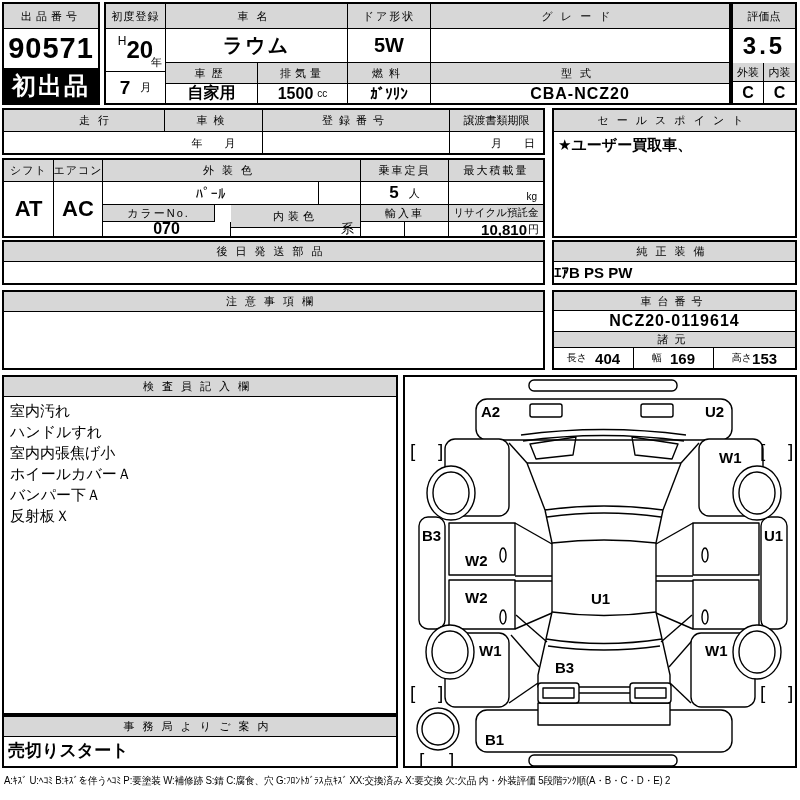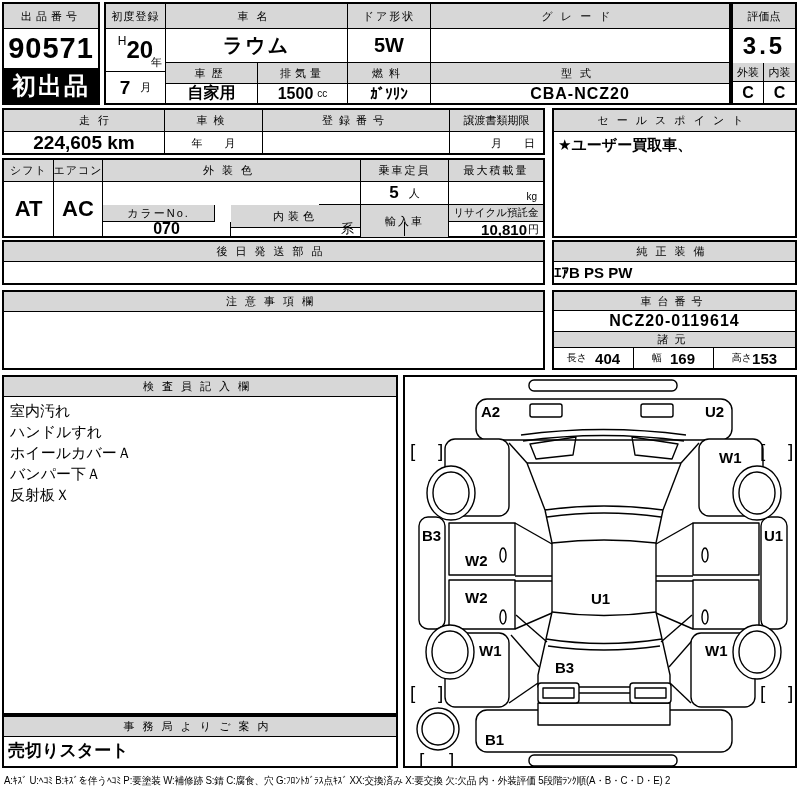--- a/index.html
+++ b/index.html
@@ -74,21 +74,20 @@
   <div class="c g bb" style="left:31px;top:59px;width:31px;height:19px;font-size:11px;">内装</div>
   <div class="c b br num" style="left:0;top:78px;width:31px;height:21px;font-size:16px;">C</div>
   <div class="c b num" style="left:31px;top:78px;width:31px;height:21px;font-size:16px;">C</div>
 </div>
 
 <div class="box" style="left:2px;top:108px;width:543px;height:47px;">
   <div class="c g br bb hdr ls8" style="left:0;top:0;width:161px;height:22px;padding-left:28px;">走行</div>
   <div class="c g br bb hdr ls6" style="left:161px;top:0;width:98px;height:22px;">車検</div>
   <div class="c g br bb hdr ls6" style="left:259px;top:0;width:187px;height:22px;">登録番号</div>
   <div class="c g bb hdr" style="left:446px;top:0;width:93px;height:22px;">譲渡書類期限</div>
-  <div class="c b br num" style="left:0;top:22px;width:161px;height:21px;font-size:19px;">224,605 km</div>
   <div class="c br" style="left:161px;top:22px;width:98px;height:21px;gap:22px;font-size:11px;align-items:flex-end;padding-bottom:2px;">
     <span>年</span>
     <span>月</span>
   </div>
   <div class="c br" style="left:259px;top:22px;width:187px;height:21px;"></div>
   <div class="c right" style="left:446px;top:22px;width:93px;height:21px;gap:22px;font-size:11px;align-items:flex-end;padding:0 8px 2px 0;">
     <span>月</span>
     <span>日</span>
   </div>
 </div>
@@ -101,30 +100,31 @@
 <div class="box" style="left:2px;top:158px;width:543px;height:80px;">
   <div class="c g br bb" style="left:0;top:0;width:50px;height:22px;font-size:11px;letter-spacing:1px;">シフト</div>
   <div class="c g br bb" style="left:50px;top:0;width:49px;height:22px;font-size:11px;letter-spacing:1px;">エアコン</div>
   <div class="c b br num" style="left:0;top:22px;width:50px;height:54px;font-size:22px;">AT</div>
   <div class="c b br num" style="left:50px;top:22px;width:49px;height:54px;font-size:22px;">AC</div>
 
   <div class="c g br bb hdr ls8" style="left:99px;top:0;width:258px;height:22px;">外装色</div>
   <div class="c g br bb hdr ls2" style="left:357px;top:0;width:88px;height:22px;">乗車定員</div>
   <div class="c g bb hdr ls2" style="left:445px;top:0;width:94px;height:22px;">最大積載量</div>
 
+  <div class="c br bb" style="left:99px;top:22px;width:216px;height:23px;font-size:15px;">ﾊﾟｰﾙ</div>
   <div class="c br bb" style="left:315px;top:22px;width:42px;height:23px;"></div>
   <div class="c br bb" style="left:357px;top:22px;width:88px;height:23px;gap:10px;">
     <span class="b num" style="font-size:17px;">5</span>
     <span style="font-size:11px;">人</span>
   </div>
   <div class="c bb right" style="left:445px;top:22px;width:94px;height:23px;font-size:10px;align-items:flex-end;padding:0 6px 2px 0;">kg</div>
 
   <div class="c g br bb hdr ls2" style="left:99px;top:45px;width:112px;height:17px;">カラーNo.</div>
   <div class="c g br bb hdr ls4" style="left:227px;top:45px;width:130px;height:23px;">内装色</div>
-  <div class="c g br bb hdr ls2" style="left:357px;top:45px;width:88px;height:33px;">輸入車</div>
+  <div class="c g br bb hdr ls2" style="left:357px;top:45px;width:88px;height:17px;">輸入車</div>
   <div class="c g bb" style="left:445px;top:45px;width:94px;height:17px;font-size:10.5px;">リサイクル預託金</div>
 
   <div class="c b br num" style="left:99px;top:62px;width:128px;height:14px;font-size:16px;">070</div>
   <div class="c br right" style="left:227px;top:62px;width:130px;height:14px;font-size:13px;padding-right:6px;">系</div>
   <div class="c br" style="left:357px;top:62px;width:44px;height:14px;"></div>
   <div class="c br" style="left:401px;top:62px;width:44px;height:14px;"></div>
   <div class="c right" style="left:445px;top:62px;width:94px;height:14px;padding-right:4px;gap:1px;">
     <span class="b num" style="font-size:15px;">10,810</span>
     <span style="font-size:11px;">円</span>
   </div>
@@ -161,20 +161,21 @@
     <span style="font-size:10px;">高さ</span>
     <span class="b num" style="font-size:15px;">153</span>
   </div>
 </div>
 
 <div class="box" style="left:2px;top:375px;width:396px;height:340px;">
   <div class="c g bb hdr ls8" style="left:0;top:0;width:392px;height:20px;">検査員記入欄</div>
   <div style="position:absolute;left:0;top:20px;width:392px;height:316px;padding:3px 6px;font-size:15px;line-height:21px;box-sizing:border-box;">
     <div>室内汚れ</div>
     <div>ハンドルすれ</div>
+    <div>室内内張焦げ小</div>
     <div>ホイールカバーＡ</div>
     <div>バンパー下Ａ</div>
     <div>反射板Ｘ</div>
   </div>
 </div>
 
 <div class="box" style="left:2px;top:715px;width:396px;height:53px;">
   <div class="c g bb hdr ls8" style="left:0;top:0;width:392px;height:20px;">事務局よりご案内</div>
   <div class="c b left" style="left:0;top:20px;width:392px;height:29px;align-items:flex-start;padding:2px 0 0 4px;font-size:17px;">売切りスタート</div>
 </div>

